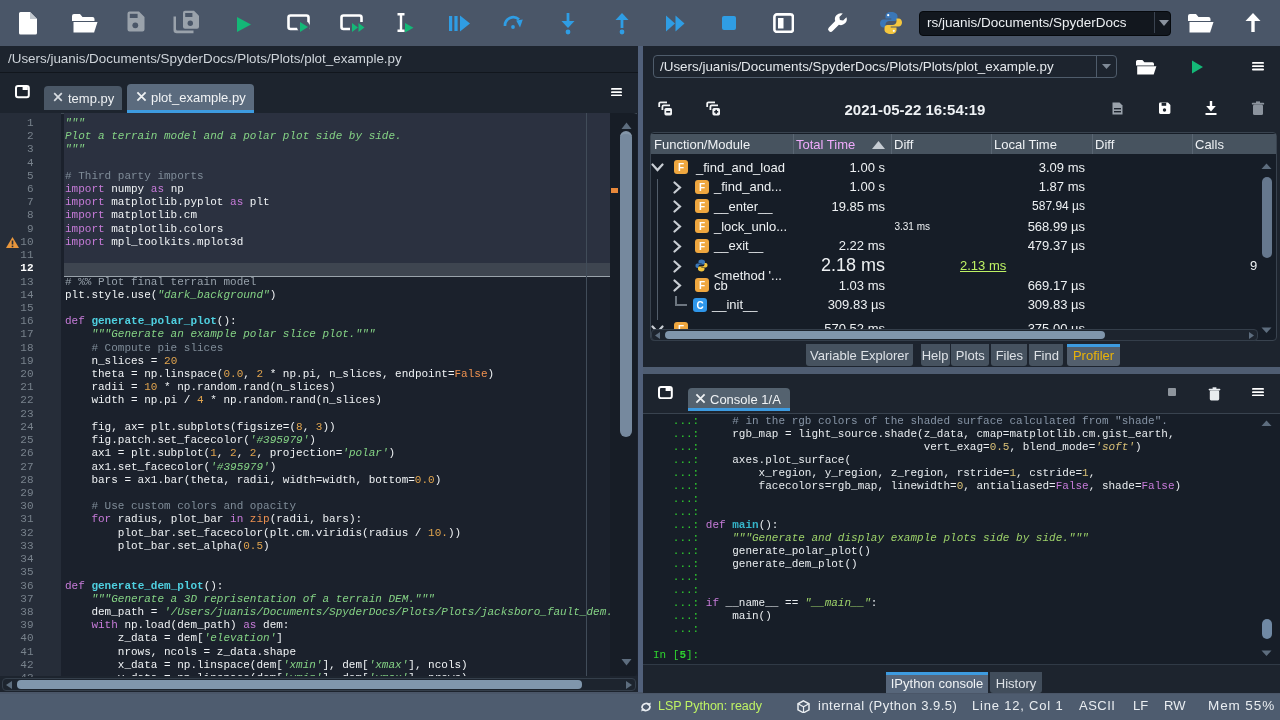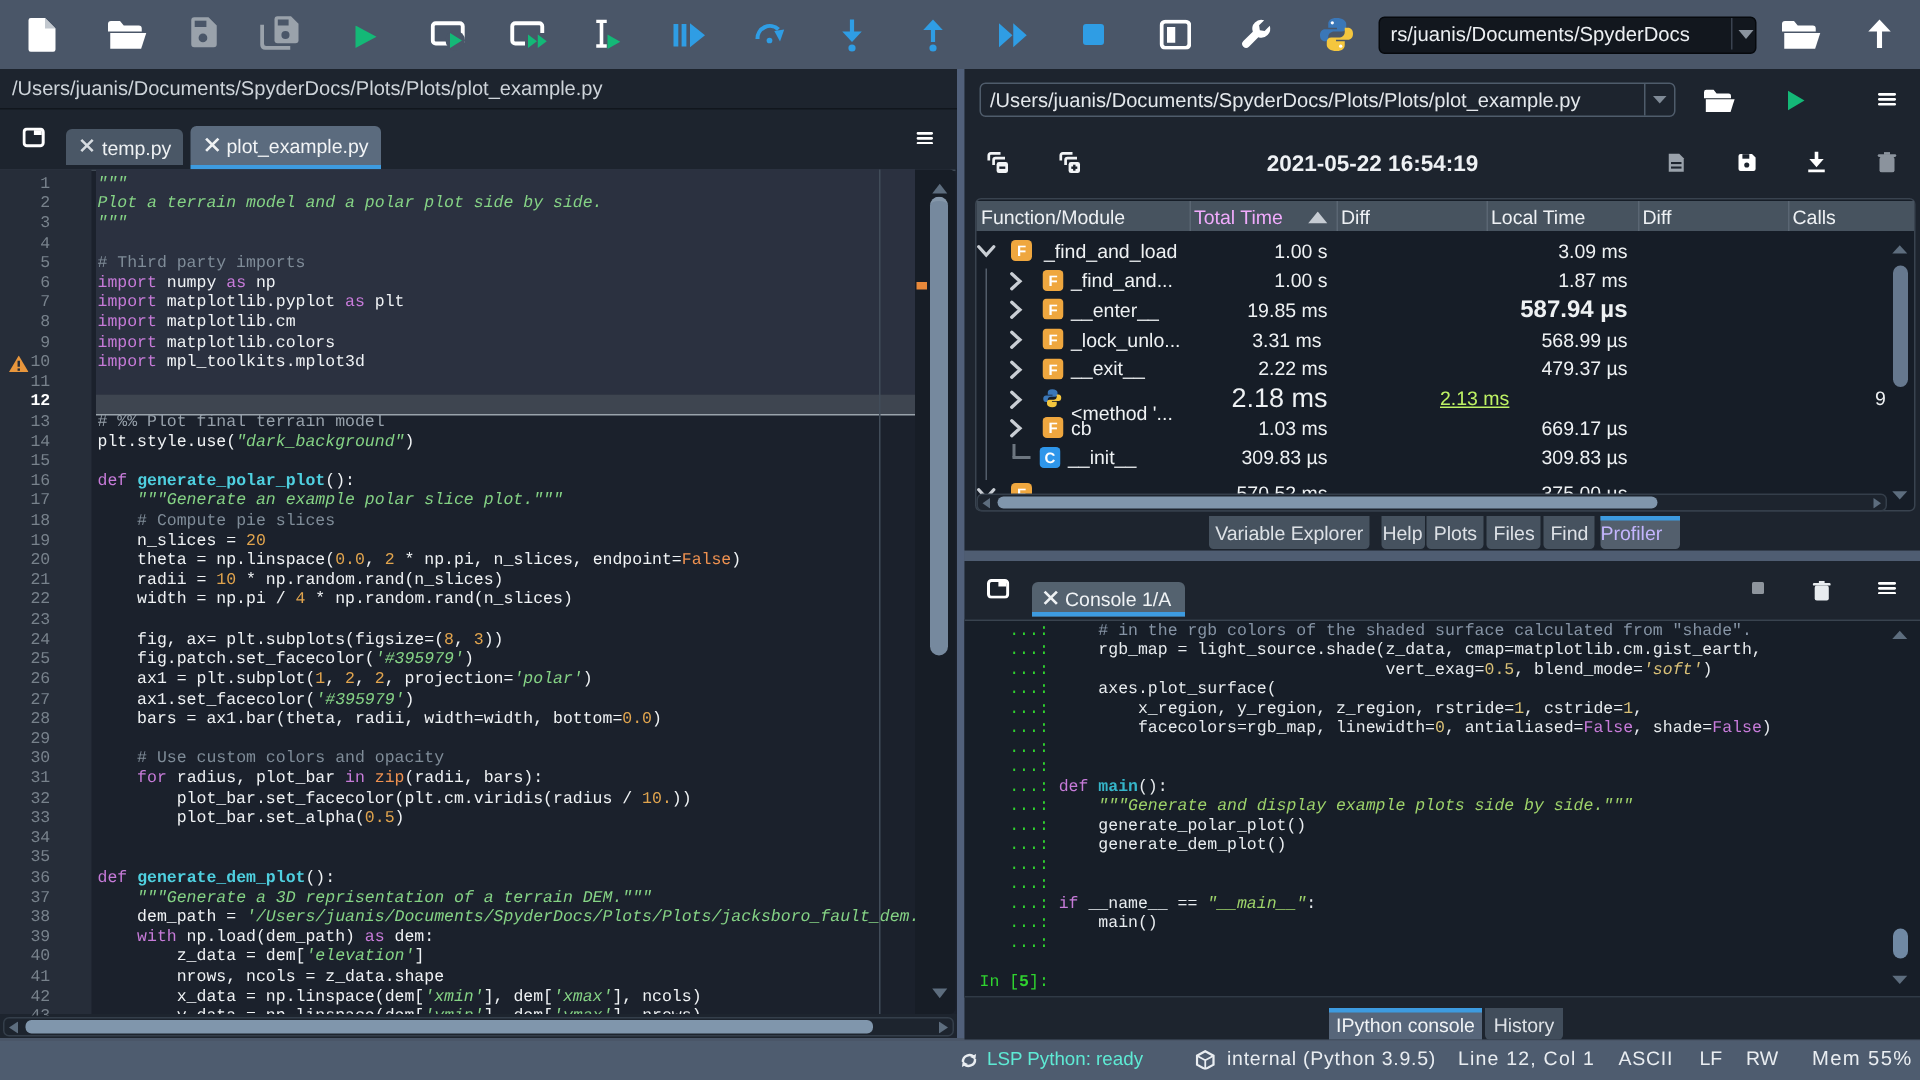--- a/index.html
+++ b/index.html
@@ -349,30 +349,30 @@
 <div class="abs" style="left:960px;top:179.2px;width:125px;height:15px;color:#eef1f3;font-size:13px;line-height:15px;text-align:right;">1.87 ms</div>
 <svg class="abs" style="left:673px;top:200.4px;" width="9" height="13" viewBox="0 0 9 13">
     <path d="M1.5 1.5 L7 6.5 L1.5 11.5" fill="none" stroke="#c9ced4" stroke-width="2.2" stroke-linecap="round"></path>
   </svg>
 <svg class="abs" style="left:695px;top:199.4px;" width="14" height="14" viewBox="0 0 14 14">
     <rect width="14" height="14" rx="3" fill="#efa73f"></rect>
     <text x="7" y="10.8" text-anchor="middle" font-family="Liberation Sans" font-size="10" font-weight="bold" fill="#fff">F</text>
   </svg>
 <div class="abs" style="left:714px;top:198.9px;width:120px;height:15px;color:#eef1f3;font-size:13px;line-height:15px;white-space:nowrap;">__enter__</div>
 <div class="abs" style="left:760px;top:198.9px;width:125px;height:15px;color:#eef1f3;font-size:13px;line-height:15px;text-align:right;">19.85 ms</div>
-<div class="abs" style="left:960px;top:198.9px;width:125px;height:15px;color:#eef1f3;font-size:16px;line-height:15px;text-align:right;font-weight:bold;">587.94 µs</div>
+<div class="abs" style="left:960px;top:198.9px;width:125px;height:15px;color:#eef1f3;font-size:12px;line-height:15px;text-align:right;">587.94 µs</div>
 <svg class="abs" style="left:673px;top:220.1px;" width="9" height="13" viewBox="0 0 9 13">
     <path d="M1.5 1.5 L7 6.5 L1.5 11.5" fill="none" stroke="#c9ced4" stroke-width="2.2" stroke-linecap="round"></path>
   </svg>
 <svg class="abs" style="left:695px;top:219.1px;" width="14" height="14" viewBox="0 0 14 14">
     <rect width="14" height="14" rx="3" fill="#efa73f"></rect>
     <text x="7" y="10.8" text-anchor="middle" font-family="Liberation Sans" font-size="10" font-weight="bold" fill="#fff">F</text>
   </svg>
 <div class="abs" style="left:714px;top:218.6px;width:120px;height:15px;color:#eef1f3;font-size:13px;line-height:15px;white-space:nowrap;">_lock_unlo...</div>
-<div class="abs" style="left:756px;top:218.6px;width:125px;height:15px;color:#eef1f3;font-size:13px;line-height:15px;text-align:right;">3.31 ms</div>
+<div class="abs" style="left:805px;top:218.6px;width:125px;height:15px;color:#eef1f3;font-size:10px;line-height:15px;text-align:right;">3.31 ms</div>
 <div class="abs" style="left:960px;top:218.6px;width:125px;height:15px;color:#eef1f3;font-size:13px;line-height:15px;text-align:right;">568.99 µs</div>
 <svg class="abs" style="left:673px;top:239.8px;" width="9" height="13" viewBox="0 0 9 13">
     <path d="M1.5 1.5 L7 6.5 L1.5 11.5" fill="none" stroke="#c9ced4" stroke-width="2.2" stroke-linecap="round"></path>
   </svg>
 <svg class="abs" style="left:695px;top:238.8px;" width="14" height="14" viewBox="0 0 14 14">
     <rect width="14" height="14" rx="3" fill="#efa73f"></rect>
     <text x="7" y="10.8" text-anchor="middle" font-family="Liberation Sans" font-size="10" font-weight="bold" fill="#fff">F</text>
   </svg>
 <div class="abs" style="left:714px;top:238.3px;width:120px;height:15px;color:#eef1f3;font-size:13px;line-height:15px;white-space:nowrap;">__exit__</div>
 <div class="abs" style="left:760px;top:238.3px;width:125px;height:15px;color:#eef1f3;font-size:13px;line-height:15px;text-align:right;">2.22 ms</div>
@@ -434,21 +434,21 @@
 <div class="abs" style="left:806px;top:347.5px;width:107px;height:15px;color:#dde1e6;font-size:13px;line-height:15px;text-align:center;white-space:nowrap;">Variable Explorer</div>
 <div class="abs" style="left:920.5px;top:344px;width:29px;height:22px;background:#46525f;border-radius:0 0 3px 3px;"></div>
 <div class="abs" style="left:920.5px;top:347.5px;width:29px;height:15px;color:#dde1e6;font-size:13px;line-height:15px;text-align:center;white-space:nowrap;">Help</div>
 <div class="abs" style="left:951.3px;top:344px;width:38px;height:22px;background:#46525f;border-radius:0 0 3px 3px;"></div>
 <div class="abs" style="left:951.3px;top:347.5px;width:38px;height:15px;color:#dde1e6;font-size:13px;line-height:15px;text-align:center;white-space:nowrap;">Plots</div>
 <div class="abs" style="left:991.4px;top:344px;width:36px;height:22px;background:#46525f;border-radius:0 0 3px 3px;"></div>
 <div class="abs" style="left:991.4px;top:347.5px;width:36px;height:15px;color:#dde1e6;font-size:13px;line-height:15px;text-align:center;white-space:nowrap;">Files</div>
 <div class="abs" style="left:1029.3px;top:344px;width:34px;height:22px;background:#46525f;border-radius:0 0 3px 3px;"></div>
 <div class="abs" style="left:1029.3px;top:347.5px;width:34px;height:15px;color:#dde1e6;font-size:13px;line-height:15px;text-align:center;white-space:nowrap;">Find</div>
 <div class="abs" style="left:1067px;top:344px;width:53px;height:22px;background:#535f6d;border-radius:0 0 3px 3px;"></div>
-<div class="abs" style="left:1067px;top:347.5px;width:53px;height:15px;color:#c4b5fd;font-size:13px;line-height:15px;text-align:left;white-space:nowrap;">Profiler</div>
+<div class="abs" style="left:1067px;top:347.5px;width:53px;height:15px;color:#eab308;font-size:13px;line-height:15px;text-align:center;white-space:nowrap;">Profiler</div>
 <div class="abs" style="left:1067px;top:344px;width:53px;height:3px;background:#3d9be0;"></div>
 <div class="abs" style="left:643px;top:374px;width:637px;height:319px;background:#1d242e;"></div>
 <svg class="abs" style="left:658px;top:385.5px;" width="15" height="13.5" viewBox="0 0 15 13.5">
     <rect x="1" y="1" width="12.8" height="11.2" rx="2" fill="none" stroke="#fff" stroke-width="2"></rect>
     <rect x="7.6" y="1.8" width="5.2" height="3.2" fill="#fff"></rect>
   </svg>
 <div class="abs" style="left:688px;top:388px;width:102px;height:23px;background:#54626f;border-radius:4px 4px 0 0;"></div>
 <svg class="abs" style="left:694.5px;top:392.5px;" width="11" height="11" viewBox="0 0 11 11">
     <path d="M1.4 1.4 L9.6 9.6 M9.6 1.4 L1.4 9.6" stroke="#eef1f3" stroke-width="1.8"></path>
   </svg>
@@ -501,21 +501,21 @@
 <div class="abs" style="left:886px;top:676px;width:102px;height:15px;color:#f0f3f5;font-size:13px;line-height:15px;text-align:center;">IPython console</div>
 <div class="abs" style="left:990px;top:672px;width:52px;height:21px;background:#414d5b;border-radius:0 0 3px 3px;"></div>
 <div class="abs" style="left:990px;top:676px;width:52px;height:15px;color:#dde1e6;font-size:13px;line-height:15px;text-align:center;">History</div>
 <div class="abs" style="left:0px;top:694px;width:1280px;height:26px;background:#4e5c6f;"></div>
 <svg class="abs" style="left:640px;top:701px;" width="12" height="12" viewBox="0 0 12 12">
     <path d="M2 7 a4.2 4.2 0 0 1 7.6-2.8" fill="none" stroke="#e9edf1" stroke-width="1.6"></path>
     <path d="M10.7 1.6 L10.2 5.4 L6.8 3.6 Z" fill="#e9edf1"></path>
     <path d="M10 5 a4.2 4.2 0 0 1-7.6 2.8" fill="none" stroke="#e9edf1" stroke-width="1.6"></path>
     <path d="M1.3 10.4 L1.8 6.6 L5.2 8.4 Z" fill="#e9edf1"></path>
   </svg>
-<div class="abs" style="left:658px;top:698px;width:110px;height:16px;color:#5eead4;font-size:13px;line-height:16px;white-space:nowrap;font-size:12.5px;">LSP Python: ready</div>
+<div class="abs" style="left:658px;top:698px;width:110px;height:16px;color:#bef264;font-size:13px;line-height:16px;white-space:nowrap;font-size:12.5px;">LSP Python: ready</div>
 <svg class="abs" style="left:797px;top:700px;" width="13" height="13" viewBox="0 0 13 13">
     <path d="M6.5 0.8 L12 3.8 V9.8 L6.5 12.8 L1 9.8 V3.8 Z" fill="none" stroke="#e9edf1" stroke-width="1.5"></path>
     <path d="M1 3.8 L6.5 6.8 L12 3.8 M6.5 6.8 V12.8" fill="none" stroke="#e9edf1" stroke-width="1.2"></path>
   </svg>
 <div class="abs" style="left:818px;top:698px;width:150px;height:16px;color:#e9edf1;font-size:13px;line-height:16px;white-space:nowrap;letter-spacing:0.5px;">internal (Python 3.9.5)</div>
 <div class="abs" style="left:972px;top:698px;width:95px;height:16px;color:#e9edf1;font-size:13px;line-height:16px;white-space:nowrap;letter-spacing:0.8px;">Line 12, Col 1</div>
 <div class="abs" style="left:1079px;top:698px;width:40px;height:16px;color:#e9edf1;font-size:13px;line-height:16px;white-space:nowrap;letter-spacing:0.5px;">ASCII</div>
 <div class="abs" style="left:1133px;top:698px;width:20px;height:16px;color:#e9edf1;font-size:13px;line-height:16px;white-space:nowrap;">LF</div>
 <div class="abs" style="left:1164px;top:698px;width:25px;height:16px;color:#e9edf1;font-size:13px;line-height:16px;white-space:nowrap;">RW</div>
 <div class="abs" style="left:1208px;top:698px;width:72px;height:16px;color:#e9edf1;font-size:13px;line-height:16px;white-space:nowrap;font-size:13.5px;letter-spacing:0.9px;">Mem 55%</div>

